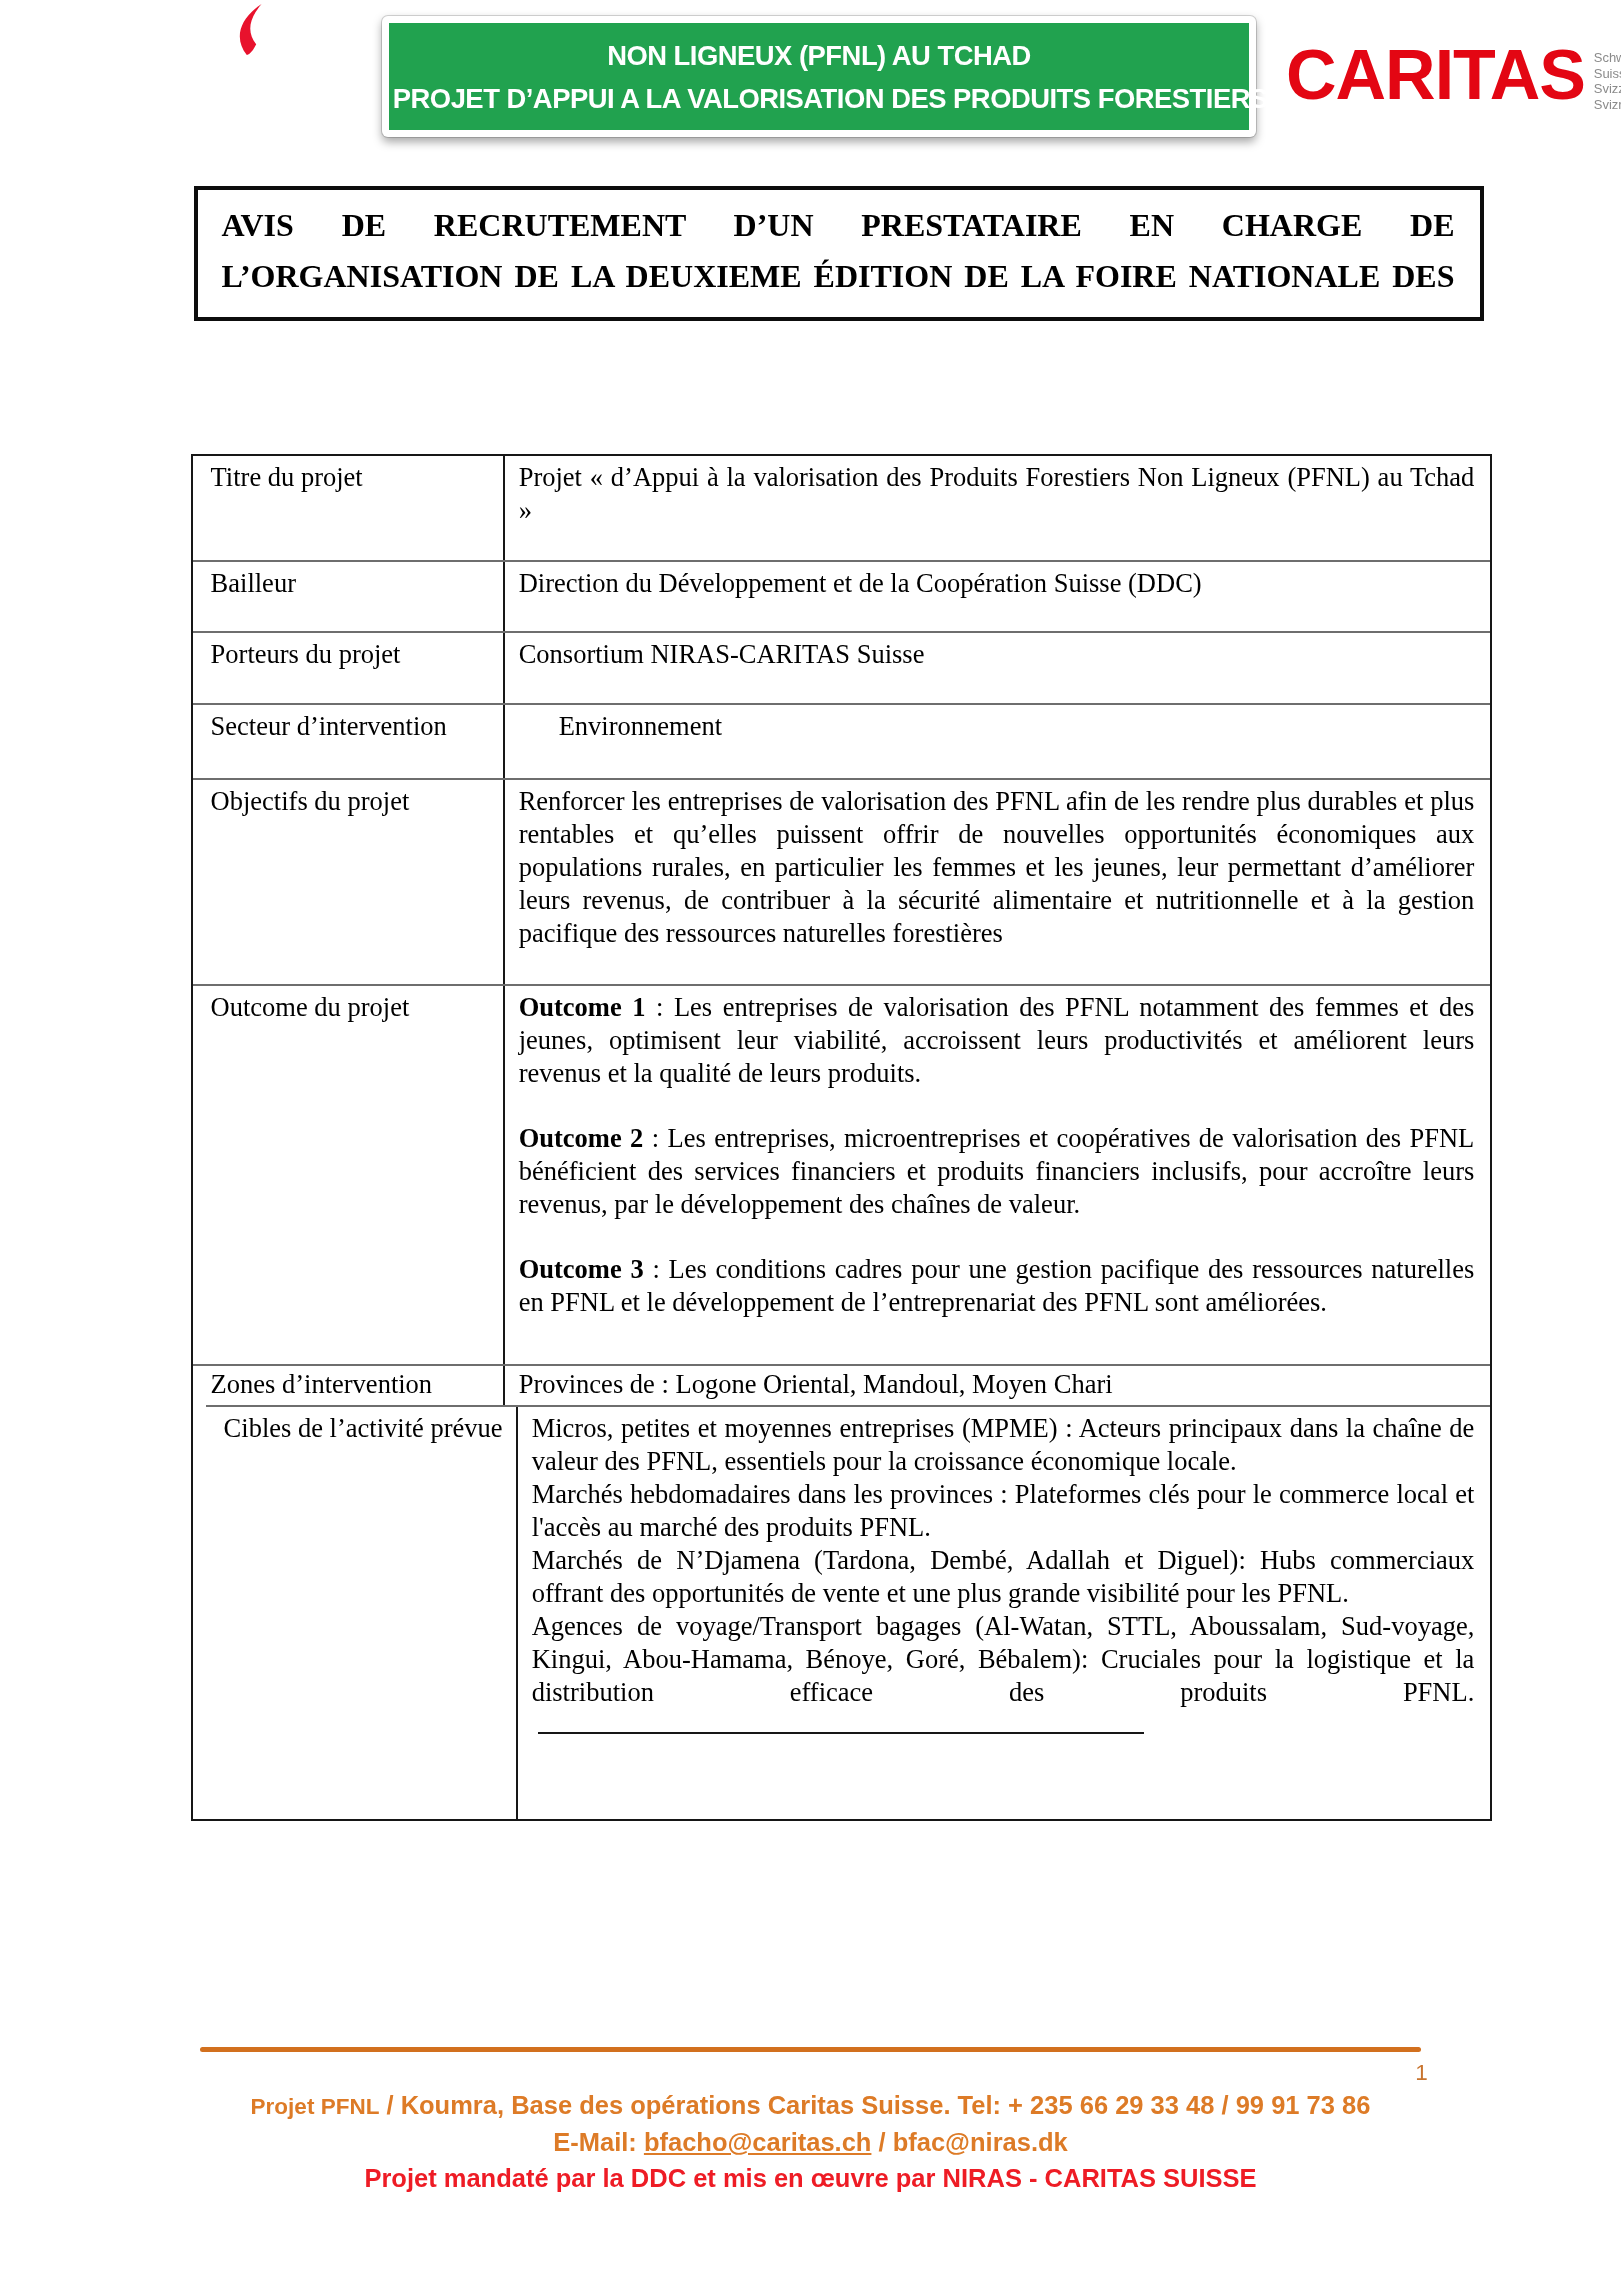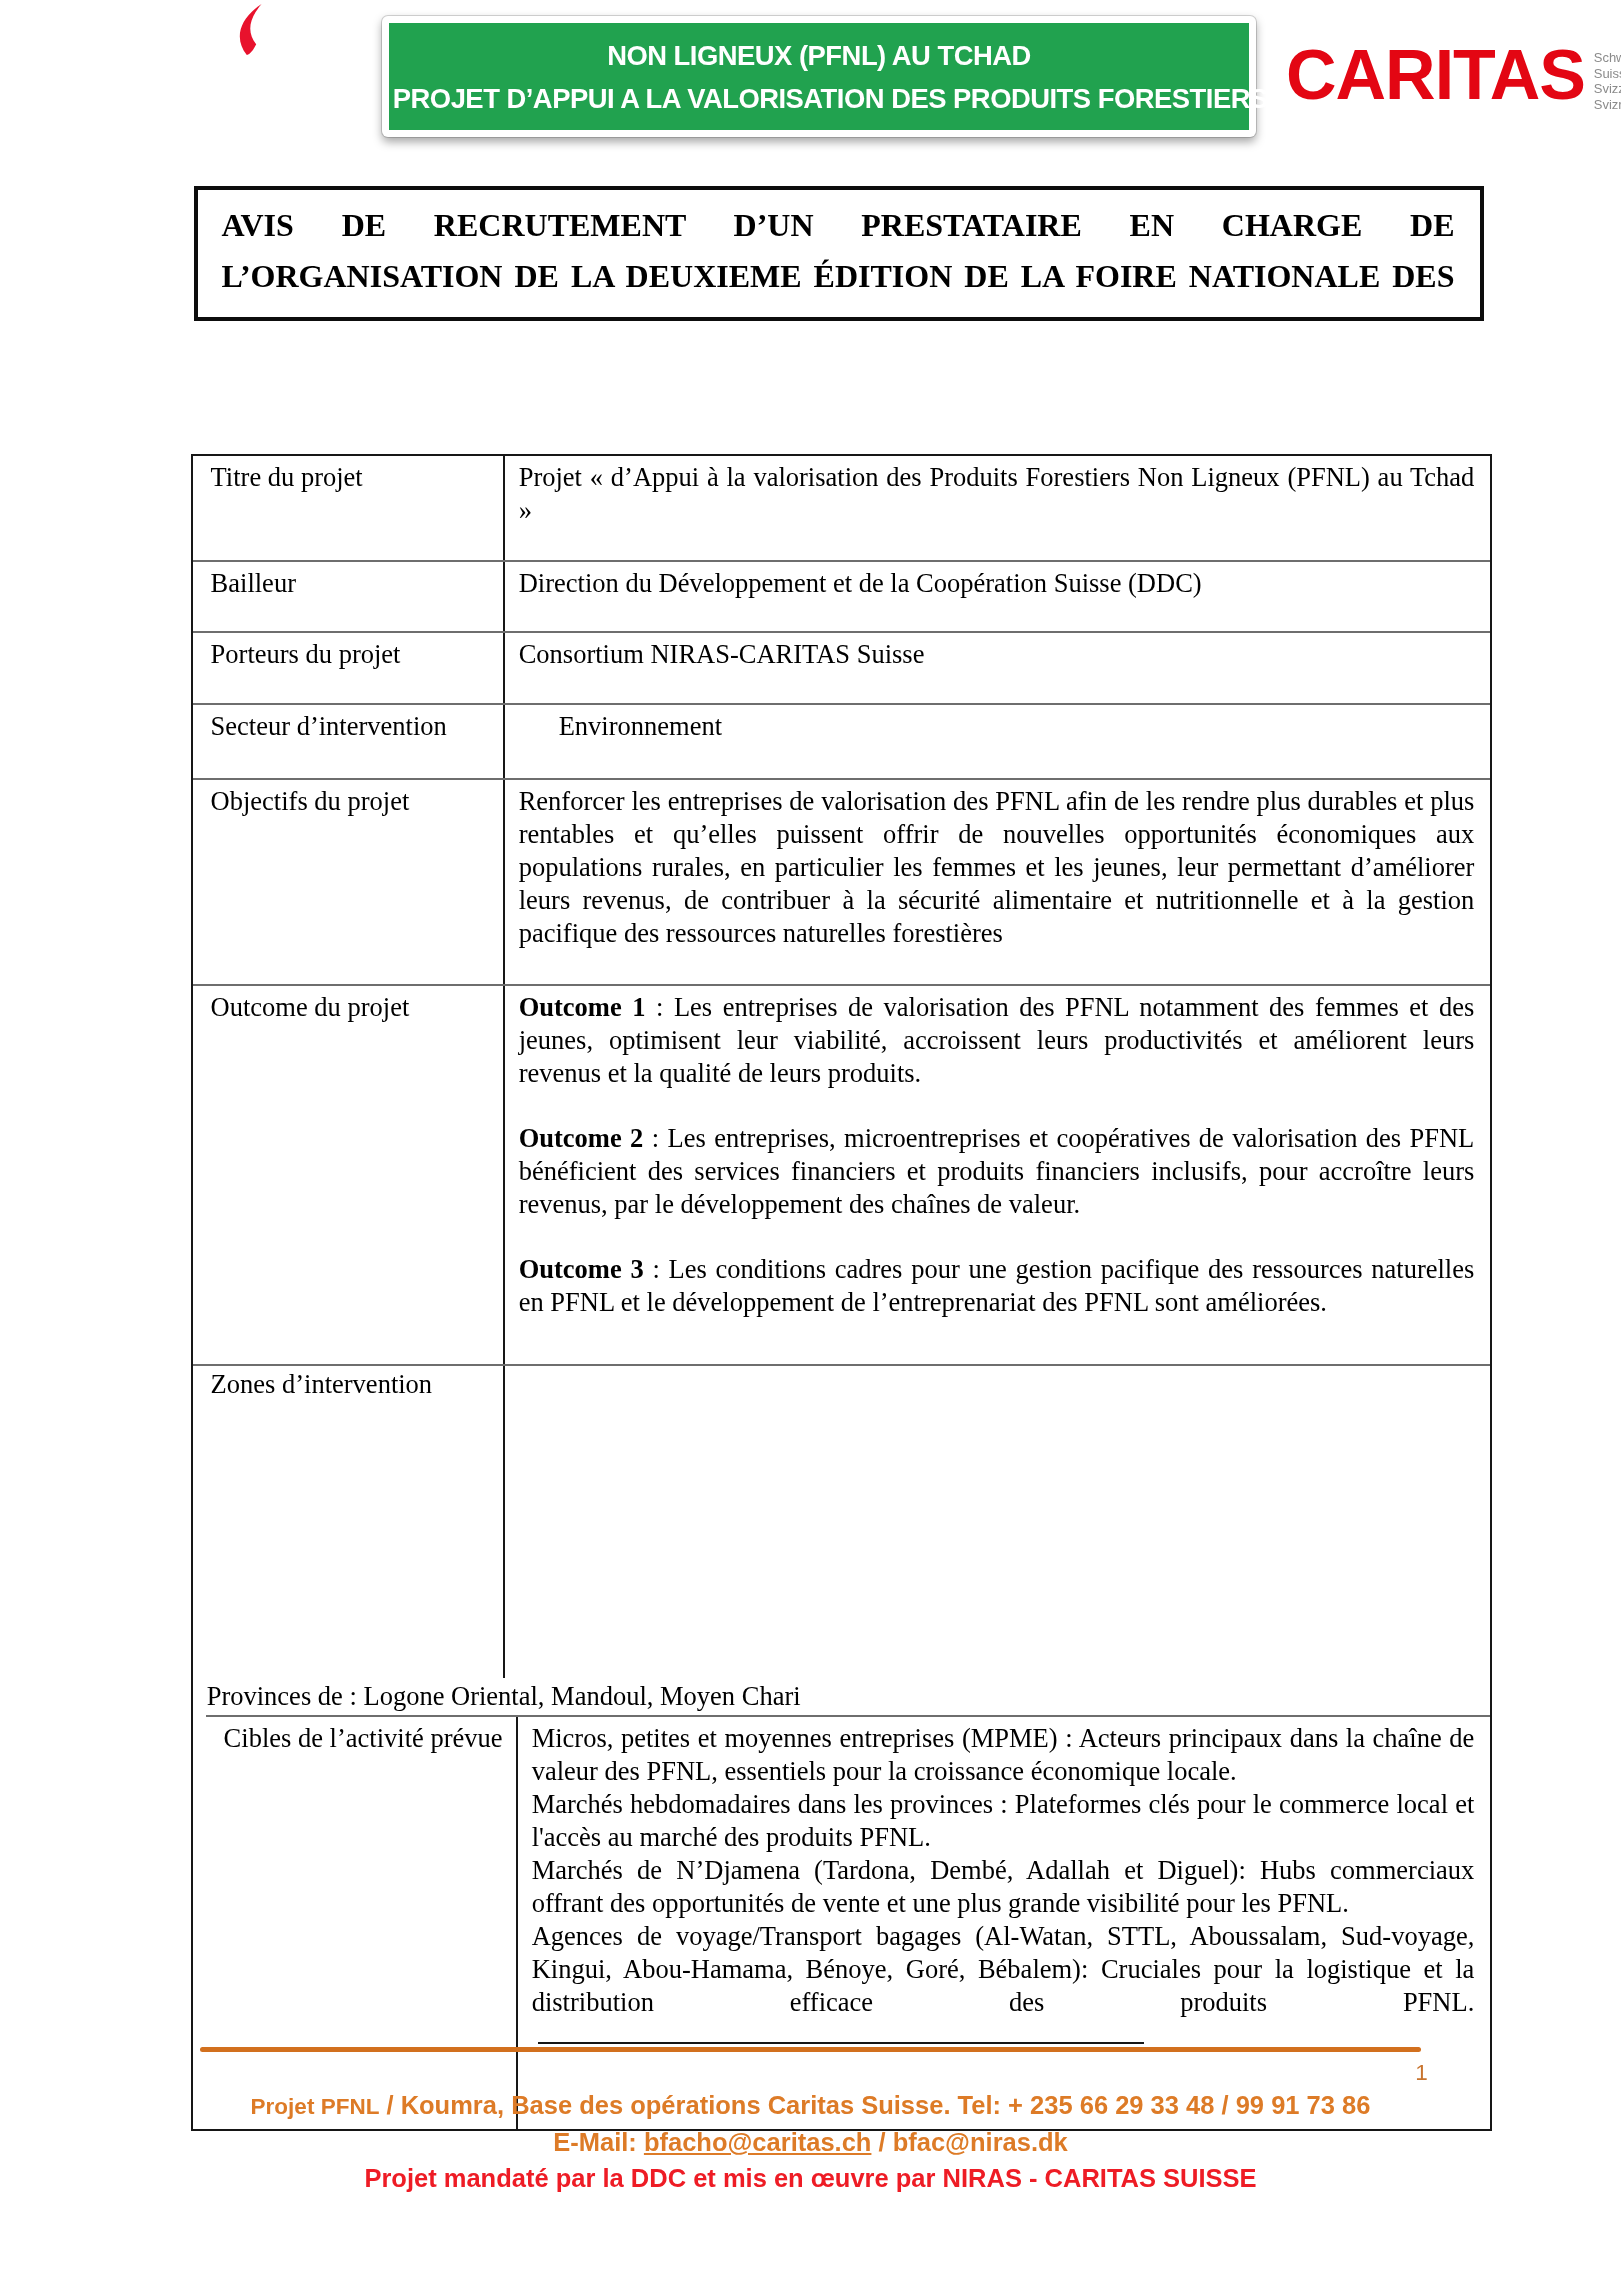--- a/index.html
+++ b/index.html
@@ -79,21 +79,21 @@
     text-align:justify;
   }
   .tvalue{
     flex:1;box-sizing:border-box;
     padding:4.9px 15.7px 4.9px 13.7px;
     text-align:justify;
   }
   .tvalue p{margin:0;}
   .r0{min-height:104px;} .r1{min-height:69px;} .r2{min-height:70px;}
   .r3{min-height:73px;gap:40px;}  .r4{min-height:204px;} .r5{min-height:378px;}
-  .r6{min-height:39px;flex-direction:column;}  .r7{min-height:412px;margin-left:13px;}
+  .r6{min-height:39px;}  .r7{min-height:412px;margin-left:13px;}
   .r6 .tlabel,.r6 .tvalue{padding-top:2px;padding-bottom:2px;}
   p.outcome + p.outcome{margin-top:32px;}
   .tail-underline{
     display:inline-block;width:606px;height:3.9px;
     border-bottom:2.9px solid #161616;margin-left:5.9px;
   }
 
   
   .footer-rule{
     position:absolute;left:200px;top:2047px;width:1221px;height:4.9px;

